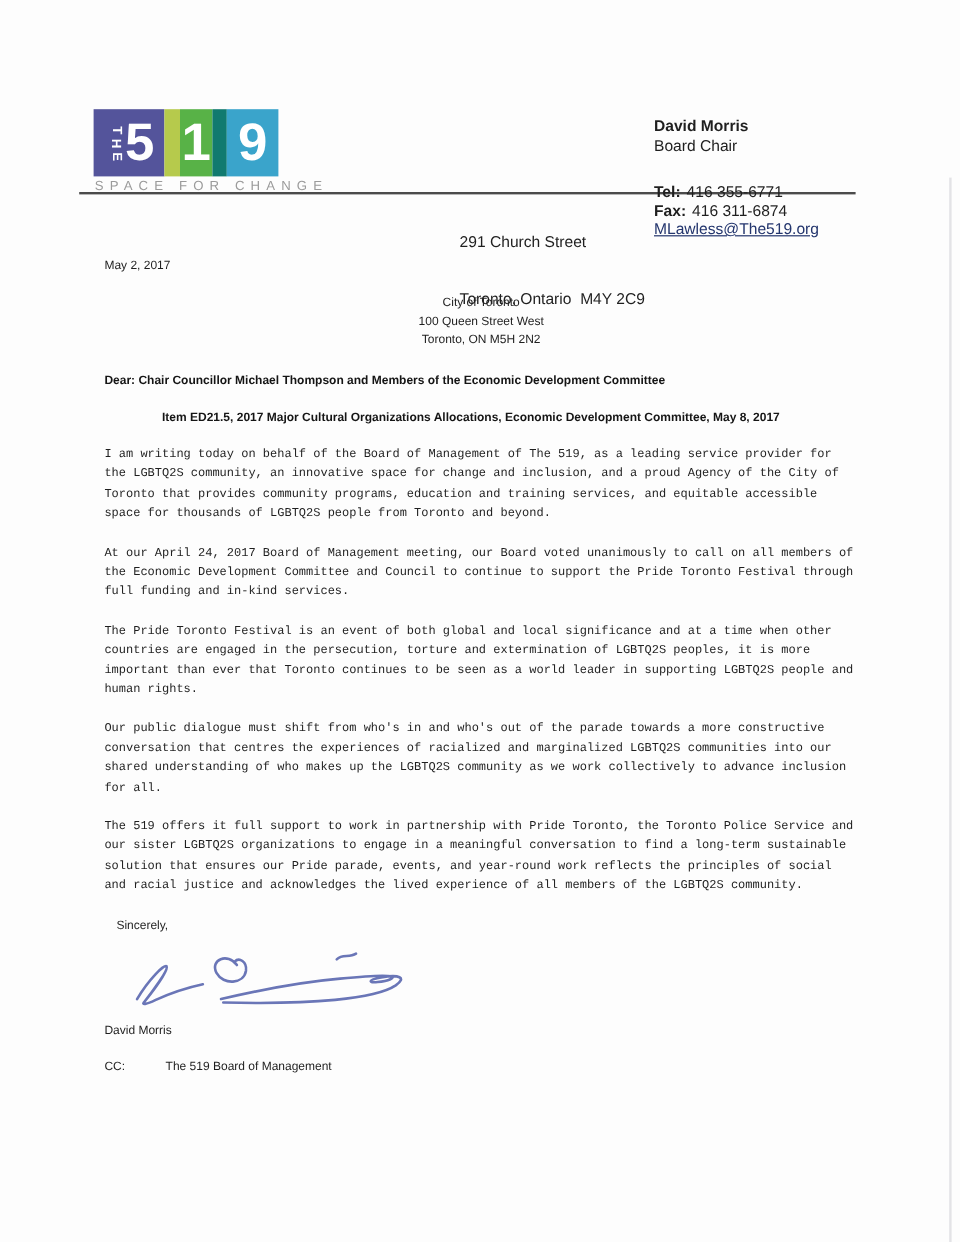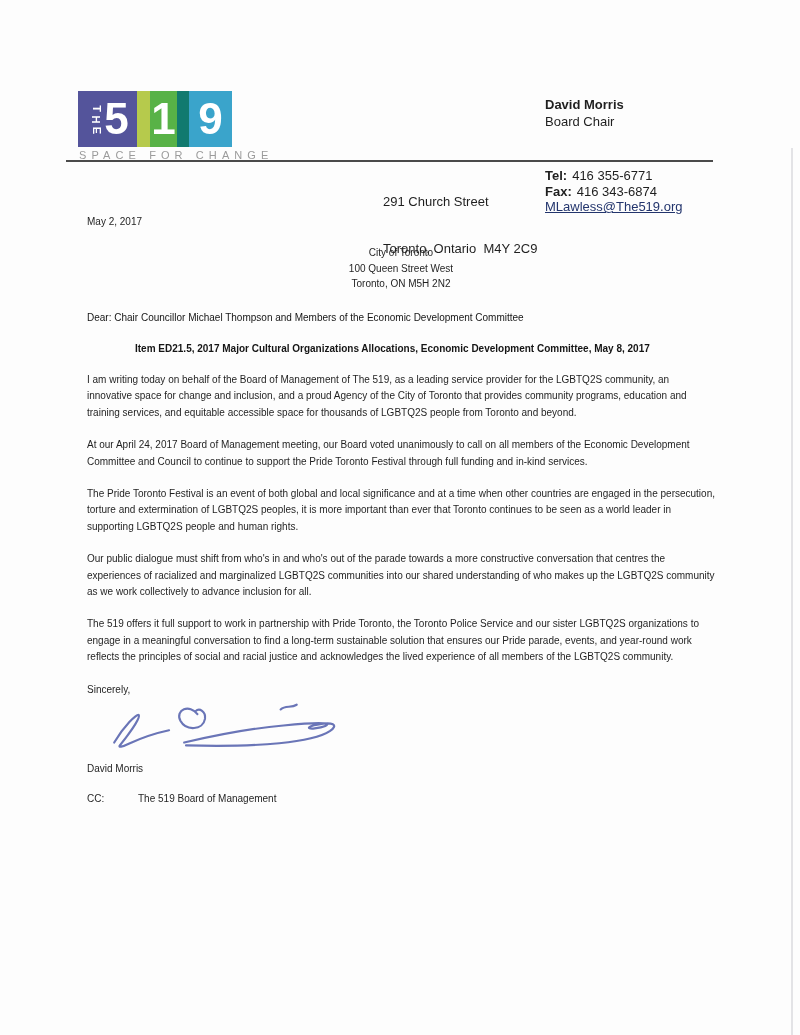--- a/index.html
+++ b/index.html
@@ -49,40 +49,40 @@
   .edge-line {
     position: absolute; left: 791px; top: 148px; bottom: 0;
     width: 2px; background: #e3e3e6;
   }
   .chair-block { position: absolute; left: 545px; top: 96px; font-size: 13px; line-height: 17px; }
   .chair-name { font-weight: bold; }
   .org-address {
     position: absolute; left: 383px; top: 163px;
     font-size: 13px; line-height: 15.5px; white-space: pre;
   }
-  .contact-block { position: absolute; left: 545px; top: 168px; font-size: 13px; line-height: 15.5px; }
+  .contact-block { position: absolute; left: 545px; top: 152px; font-size: 13px; line-height: 15.5px; }
   .contact-block .lbl { font-weight: bold; margin-right: 5px; }
   .email-link { color: #23356d; text-decoration: underline; text-align: center; }
   
   .body-flow {
     position: absolute; left: 87px; top: 214px; width: 628px;
     font-size: 10px; line-height: 16.4px;
   }
   .date-line { margin: 0 0 15px 0; }
   .recipient { line-height: 15.5px; margin: 0 0 17px 0; text-align: center; }
   .salutation {
-    font-weight: normal; line-height: 17px; margin: 0 0 14px 0;
+    font-weight: bold; line-height: 17px; margin: 0 0 14px 0;
     max-width: 600px; color: #151515;
   }
   .subject {
     font-weight: bold; line-height: 17px; margin: 0 0 15px 0;
     text-indent: 48px; color: #151515;
   }
-  .para { margin: 0 0 16px 0; }
-  .closing { margin: 0; }
+  .para { margin: 0 0 16px 0; font-family: Liberation Mono, monospace; }
+  .closing { margin: 10px; }
   .sig-wrap { margin: 2px 0 4px 6px; }
   .signer { margin: 0 0 13px 0; }
   .cc-row { display: flex; margin: 0; align-items: flex-end; }
   .cc-row .cc-label { width: 51px; }
 </style>
 </head>
 <body>
 
 <div class="page">
 
@@ -114,21 +114,21 @@
   <div class="rule"></div>
   <div class="edge-line"></div>
 
   <div class="org-address">
     <div>291 Church Street</div>
     <div>Toronto, Ontario  M4Y 2C9</div>
   </div>
 
   <div class="contact-block">
     <div><span class="lbl">Tel:</span><span>416 355-6771</span></div>
-    <div><span class="lbl">Fax:</span><span>416 343-6874</span></div>
+    <div><span class="lbl">Fax:</span><span>416 311-6874</span></div>
     <div><span class="email-link">MLawless@The519.org</span></div>
   </div>
 
   <div class="body-flow">
     <p class="date-line">May 2, 2017</p>
 
     <div class="recipient">
       <div>City of Toronto</div>
       <div>100 Queen Street West</div>
       <div>Toronto, ON M5H 2N2</div>

